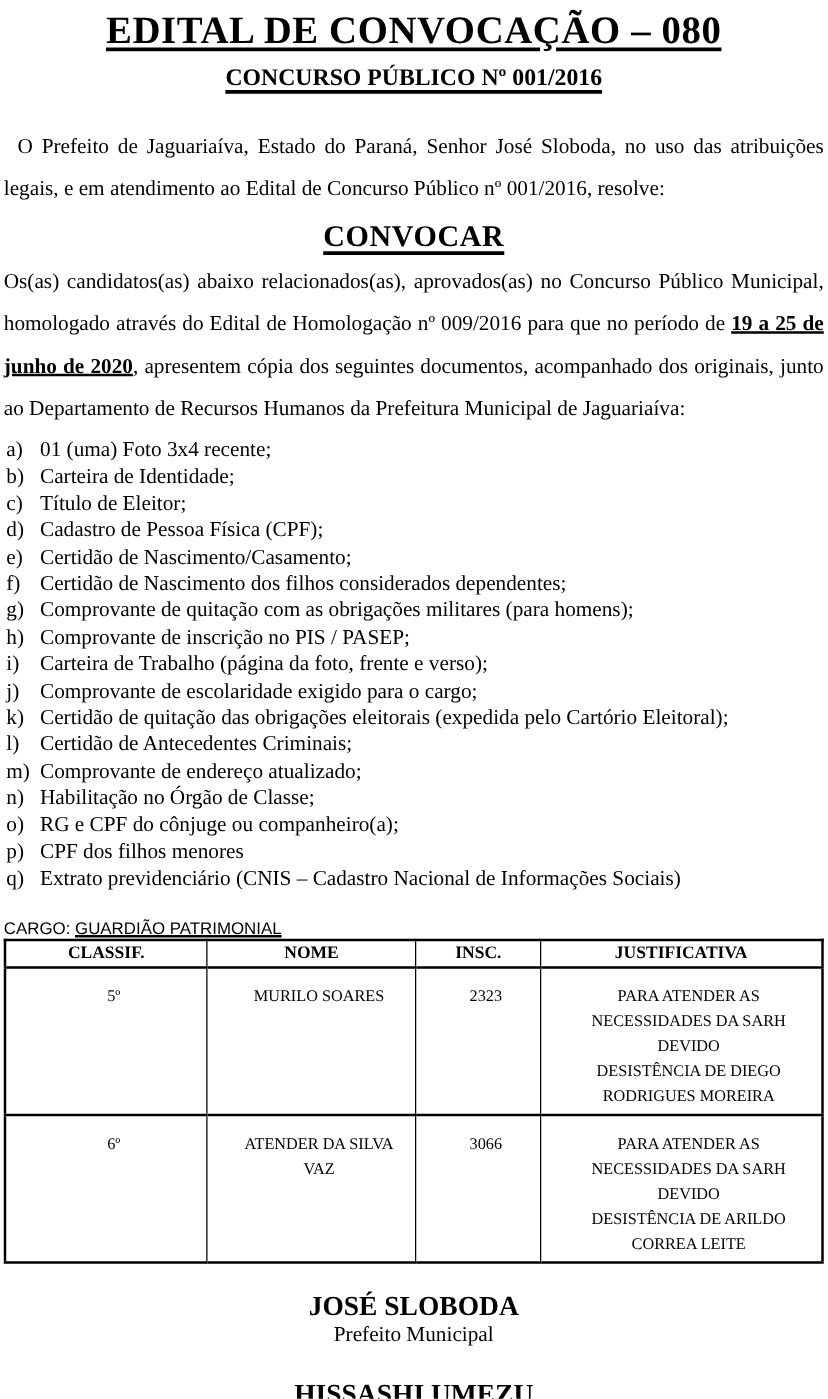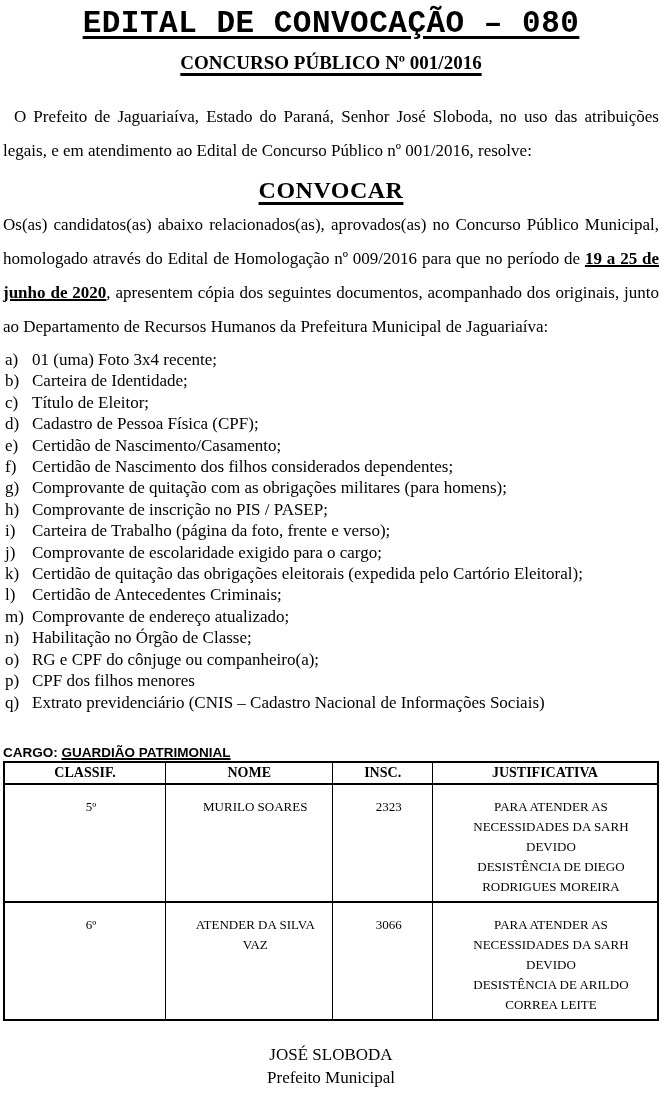--- a/index.html
+++ b/index.html
@@ -14,21 +14,20 @@
   .page { padding: 0 3px; }
 
   
   .doc-title {
     text-align: center;
     font-weight: bold;
     font-size: 31px;
     line-height: 38px;
     margin-top: 5px;
     letter-spacing: 0.5px;
-    font-family: Liberation Mono, monospace;
   }
   .doc-title .u, .doc-subtitle .u, .convocar .u {
     text-decoration: underline;
     text-decoration-thickness: 3px;
     text-underline-offset: 4px;
   }
   .doc-subtitle {
     text-align: center;
     font-weight: bold;
     font-size: 19px;
@@ -72,23 +71,23 @@
     line-height: 21.4px;
   }
   .checklist .marker {
     flex: 0 0 29px;
     padding-left: 2px;
   }
   .checklist .text { flex: 1; }
 
   
   .cargo {
-    margin-top: 31px;
+    margin-top: 21px;
     font-family: "Liberation Sans", sans-serif;
-    font-weight: bold;
+    font-weight: normal;
     font-size: 13.5px;
     line-height: 17px;
   }
   .cargo .cargo-value {
     text-decoration: underline;
     text-decoration-thickness: 2px;
   }
 
   
   table.convocation {
@@ -127,22 +126,22 @@
   .date-line {
     margin-top: 22px;
     text-align: center;
     font-size: 17px;
     line-height: 22px;
   }
   .signature { text-align: center; }
   .sig-1 { margin-top: 22px; }
   .sig-2 { margin-top: 24px; }
   .sig-name {
-    font-weight: normal;
-    font-size: 17px;
+    font-weight: bold;
+    font-size: 22px;
     line-height: 23px;
   }
   .sig-role {
     font-size: 17px;
     line-height: 23px;
   }
 </style>
 </head>
 <body>
 

